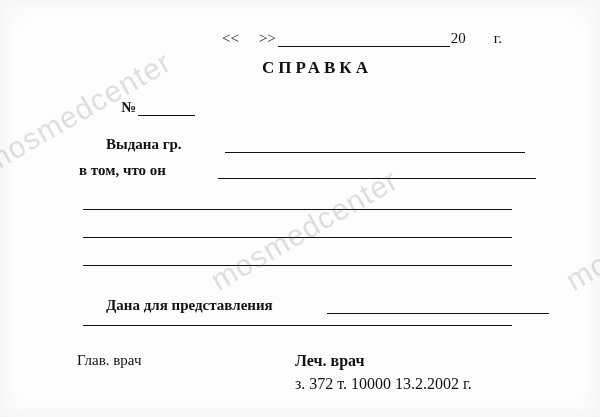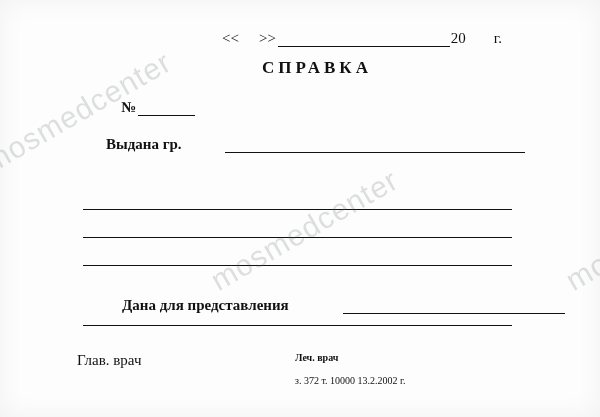--- a/index.html
+++ b/index.html
@@ -120,21 +120,21 @@
     border-bottom: 1.6px solid #111;
     height: 13px;
   }
 
   .f-issued { left: 106px; top: 136px; }
   .f-issued .rule { width: 300px; margin-left: 1px; }
 
   .f-reason { left: 79px; top: 162px; }
   .f-reason .rule { width: 318px; margin-left: 10px; }
 
-  .f-given { left: 122px; top: 297px; }
+  .f-given { left: 106px; top: 297px; }
   .f-given .rule { width: 222px; margin-left: 12px; }
 
   
   .rule-line {
     position: absolute;
     height: 0;
     border-top: 1.6px solid #111;
   }
   .rl1 { left: 83px; top: 209px; width: 429px; }
   .rl2 { left: 83px; top: 237px; width: 429px; }
@@ -146,28 +146,28 @@
     position: absolute;
     left: 77px;
     top: 352px;
     font-size: 15px;
     font-weight: normal;
   }
   .sig-right {
     position: absolute;
     left: 295px;
     top: 352px;
-    font-size: 10px;
+    font-size: 16px;
     font-weight: bold;
   }
   .sig-code {
     position: absolute;
     left: 295px;
     top: 375px;
-    font-size: 10px;
+    font-size: 16px;
   }
 
   
   .wm {
     position: absolute;
     color: rgba(95, 105, 105, 0.20);
     font-family: "Liberation Sans", sans-serif;
     font-size: 30px;
     letter-spacing: 1px;
     transform: rotate(-30deg);
@@ -199,20 +199,24 @@
     <div class="num-row">
       <span>№</span>
       <span class="num-blank"></span>
     </div>
 
     <div class="field f-issued">
       <span class="label">Выдана гр.</span>
       <span class="rule"></span>
     </div>
 
+    <div class="field f-reason">
+      <span class="label">в том, что он</span>
+      <span class="rule"></span>
+    </div>
 
     <div class="rule-line rl1"></div>
     <div class="rule-line rl2"></div>
     <div class="rule-line rl3"></div>
 
     <div class="field f-given">
       <span class="label">Дана для представления</span>
       <span class="rule"></span>
     </div>
 

